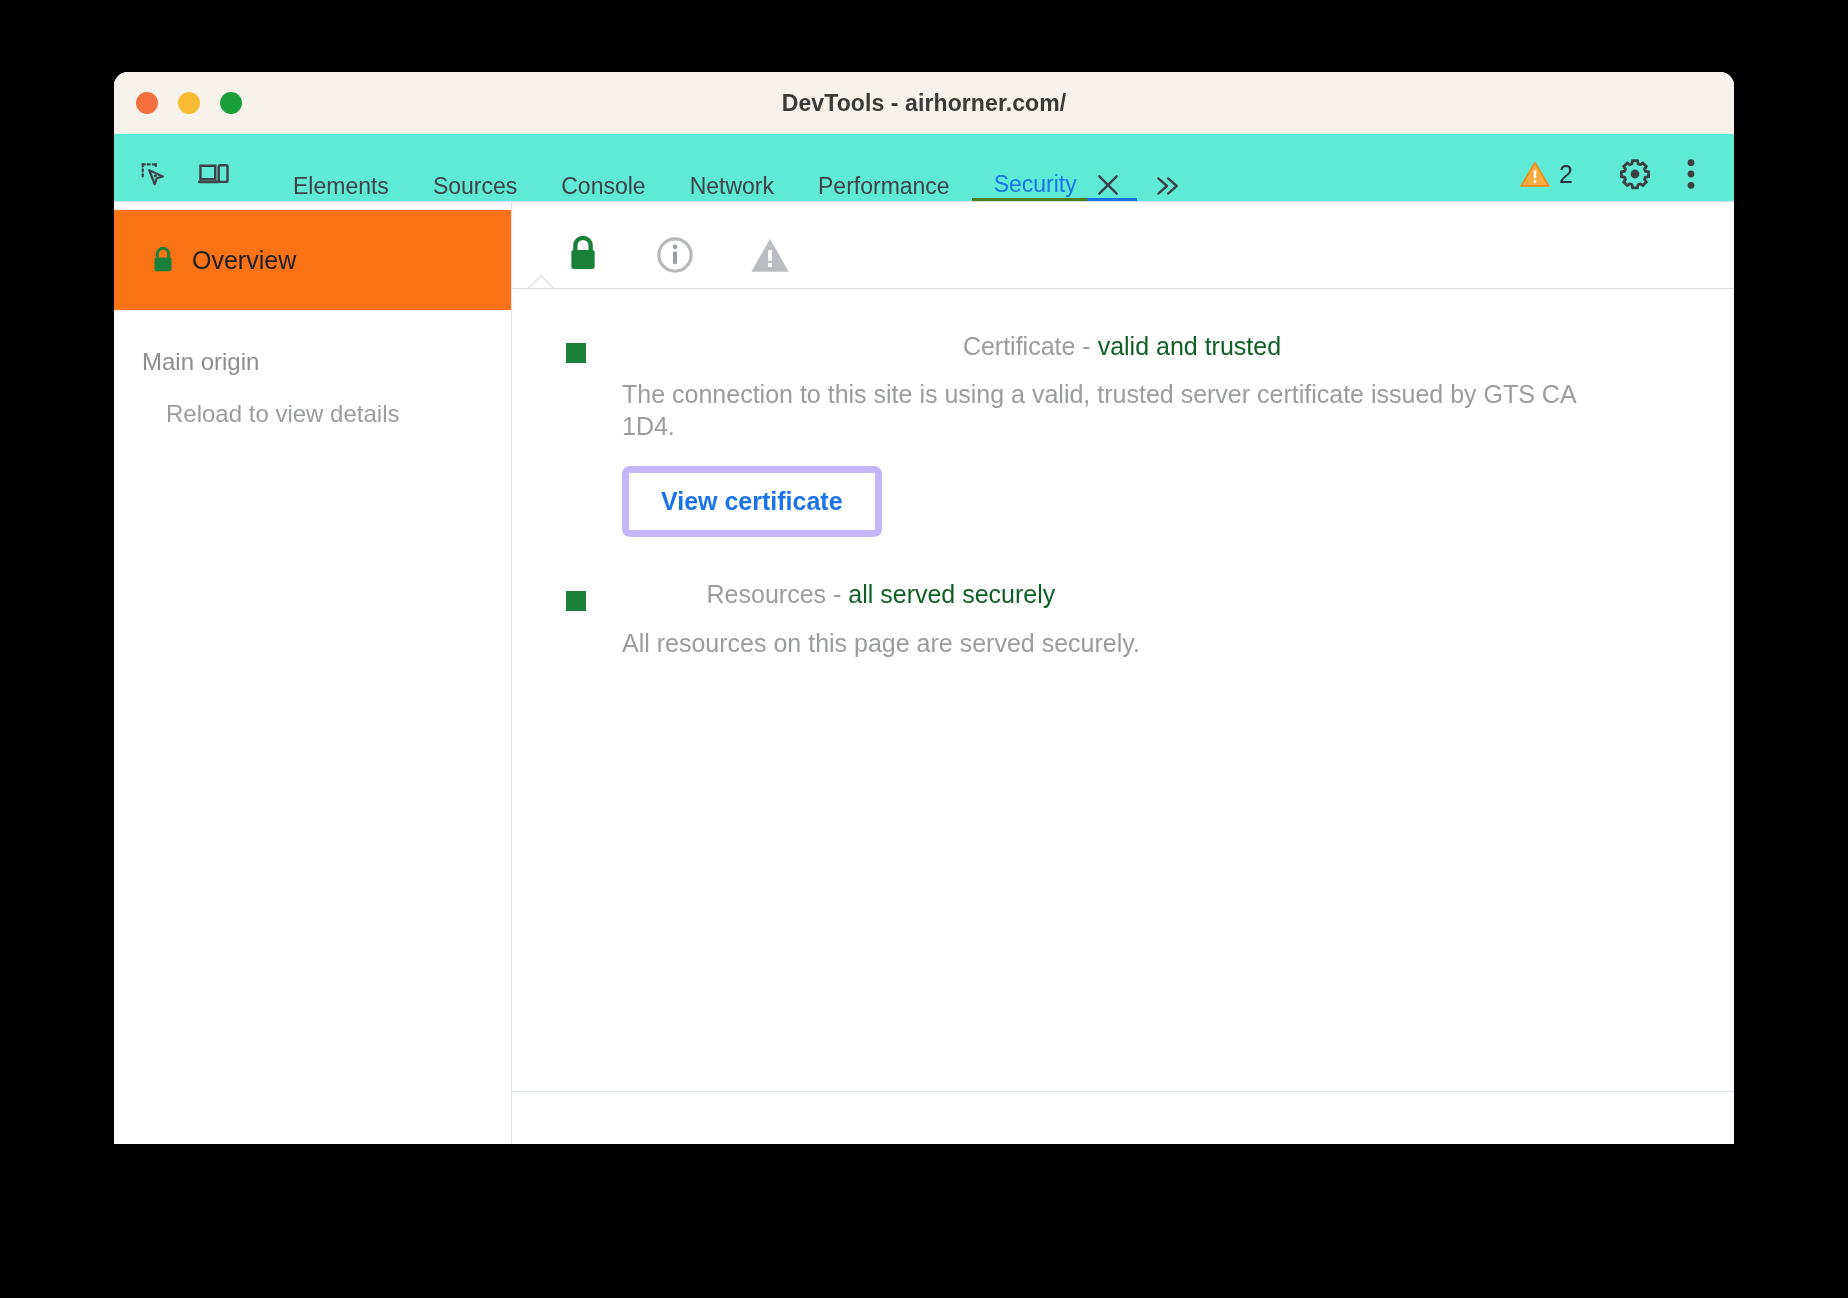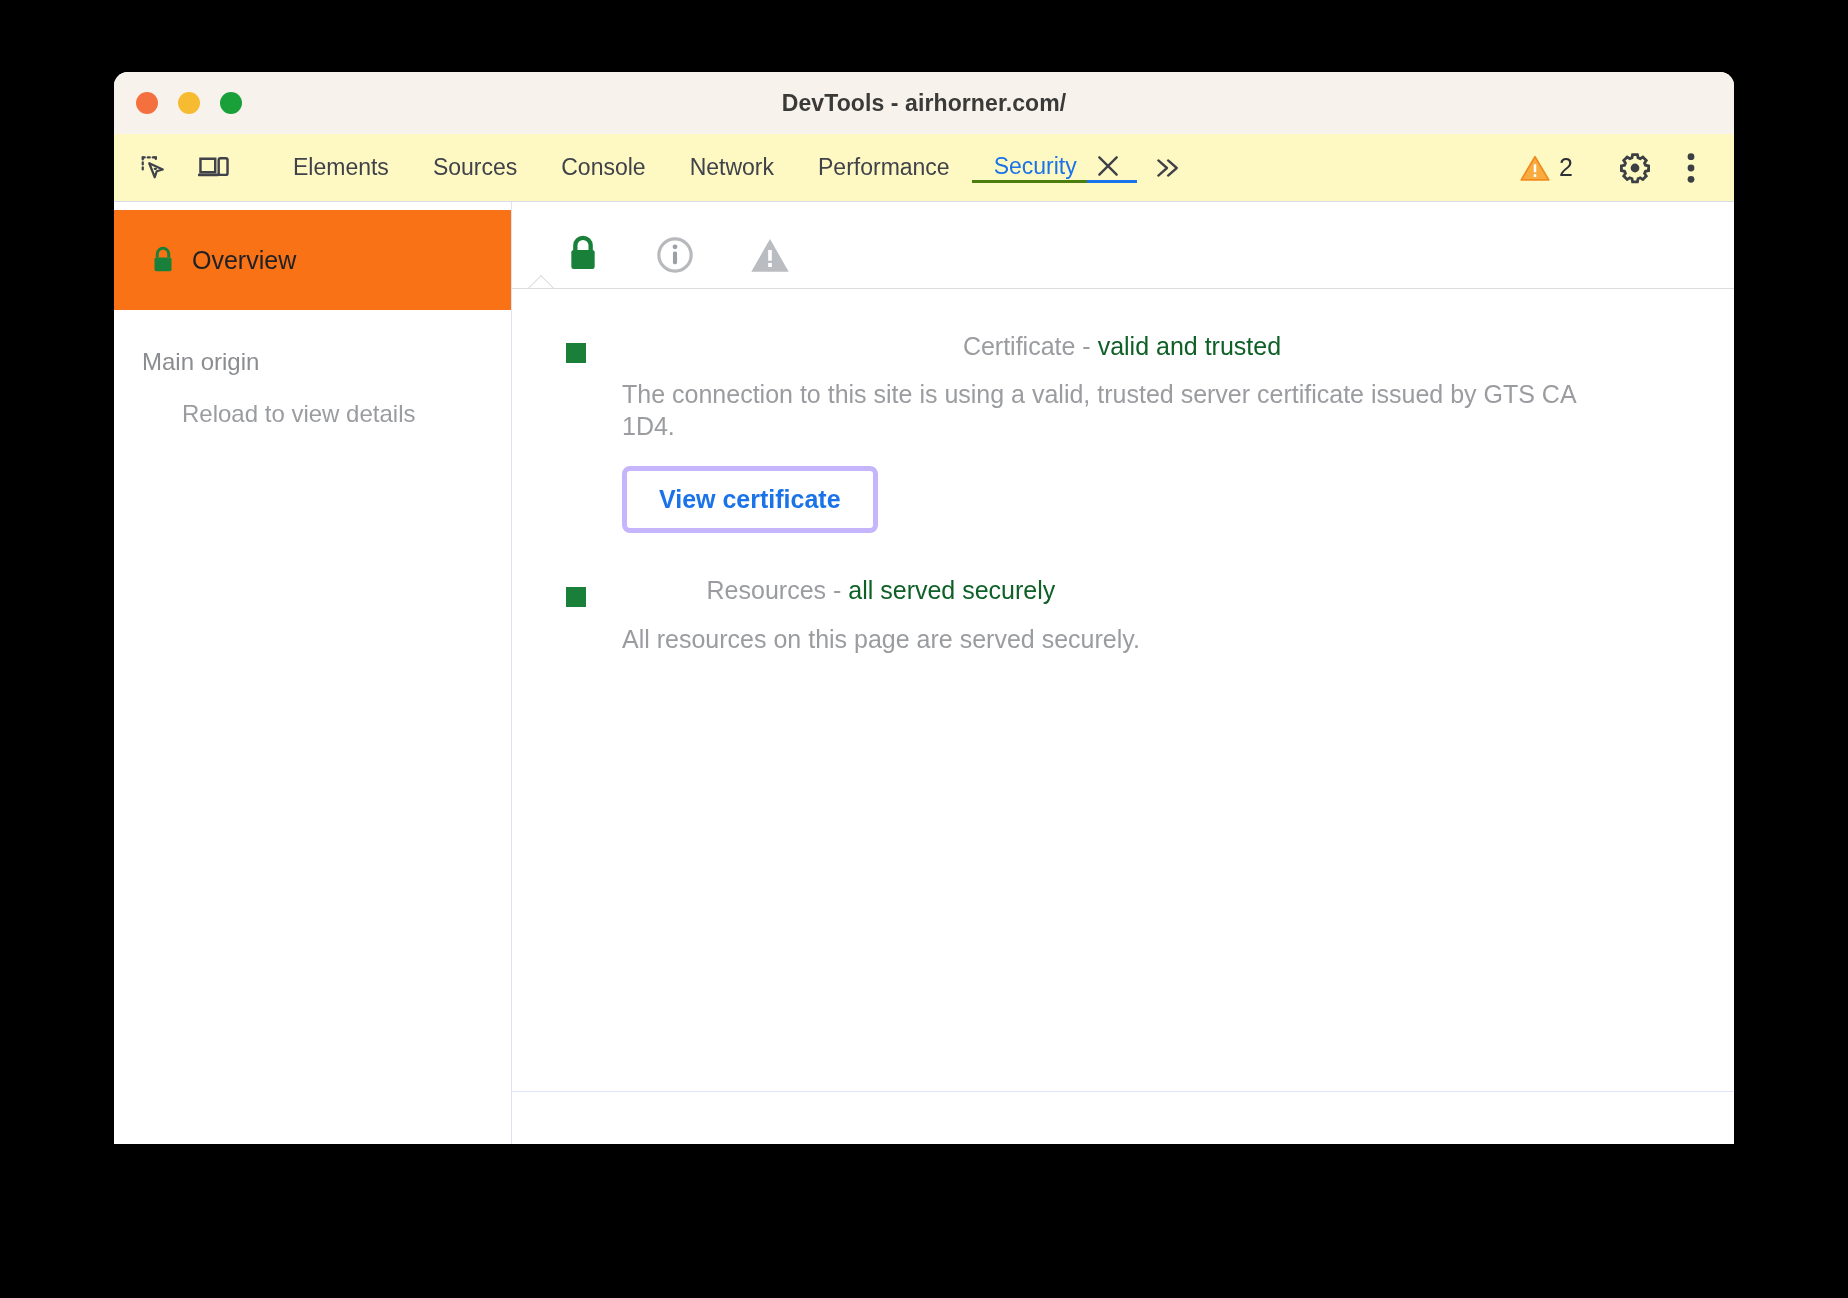--- a/index.html
+++ b/index.html
@@ -50,24 +50,24 @@
     text-align: center;
     font-size: 23px;
     font-weight: bold;
     color: #3a3a38;
     letter-spacing: 0.1px;
   }
 
   
   #tabbar {
     height: 68px;
-    background: #fef9c3;
+    background: #5eead4;
     border-bottom: 1px solid #d9dbe8;
     display: flex;
-    align-items: center;
+    align-items: flex-end;
     flex: 0 0 auto;
     position: relative;
   }
   #tool-icons {
     display: flex;
     align-items: center;
     padding: 0 6px 0 14px;
     gap: 8px;
   }
   .tool-btn {
@@ -160,21 +160,21 @@
   }
   .sb-group { margin-top: 28px; }
   .sb-title {
     font-size: 24px;
     color: #8b8d90;
     padding: 10px 0 10px 28px;
   }
   .sb-sub {
     font-size: 24px;
     color: #9a9c9f;
-    padding: 14px 0 10px 68px;
+    padding: 14px 0 10px 52px;
   }
 
   
   #main {
     flex: 1 1 auto;
     position: relative;
     overflow: hidden;
     background: #ffffff;
   }
   #panel-title {
@@ -249,21 +249,21 @@
     padding-top: 16px;
     max-width: 1000px;
   }
   #view-cert-btn {
     margin-top: 24px;
     display: inline-block;
     font-size: 25px;
     font-weight: bold;
     color: #1a73e8;
     background: #ffffff;
-    border: 5px solid #c4b5fd;
+    border: 7px solid #c4b5fd;
     border-radius: 8px;
     padding: 14px 32px;
   }
   #bottom-divider {
     position: absolute;
     left: 0; right: 0;
     bottom: 52px;
     height: 1px;
     background: #dbe6fb;
   }

